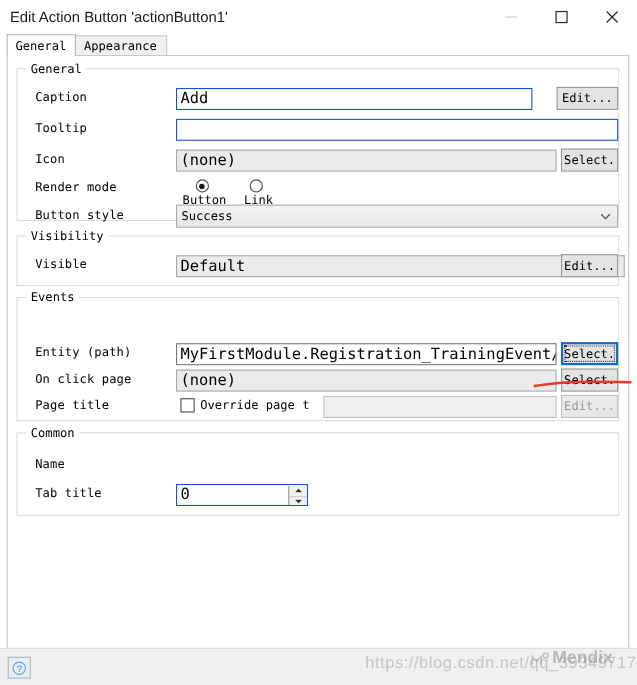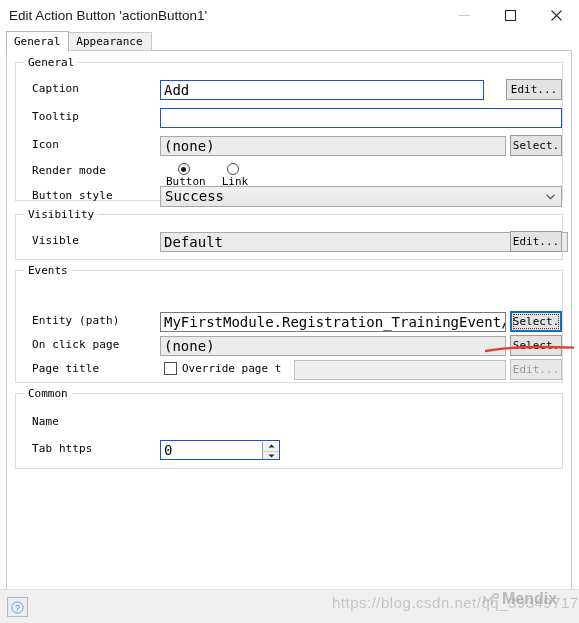--- a/index.html
+++ b/index.html
@@ -147,21 +147,21 @@
     color: #808080;
   }
 
   
   .combo {
     position: absolute;
     height: 21px;
     box-sizing: border-box;
     border: 1px solid #a8a8a8;
     background: linear-gradient(#f3f3f3, #e6e6e6);
-    font-size: 14px;
+    font-size: 11px;
     line-height: 19px;
     padding: 0 10px 0 4px;
     color: #000;
     white-space: nowrap;
     overflow: hidden;
   }
   .combo .chev {
     position: absolute;
     right: 6px;
     top: 0;
@@ -416,21 +416,21 @@
   </div>
 
   <div class="groupbox" style="left:8px; top:342px; width:548px; height:76px;">
     <span class="group-legend">Common</span>
 
     <div class="row" style="top:18px;">
       <span class="lbl">Name</span>
     </div>
 
     <div class="row" style="top:45px;">
-      <span class="lbl">Tab https</span>
+      <span class="lbl">Tab title</span>
       <div class="field" style="left:144px; width:120px; top:1px; padding-right:18px;">
         <span>0</span>
         <span class="spin-btns" style="right:0;">
           <span class="spin-half up">
             <svg width="7" height="4" viewBox="0 0 7 4">
                 <path d="M3.5 0.4 L6.6 3.6 L0.4 3.6 Z" fill="#2b2b2b"></path>
               </svg>
           </span>
           <span class="spin-half">
             <svg width="7" height="4" viewBox="0 0 7 4">

